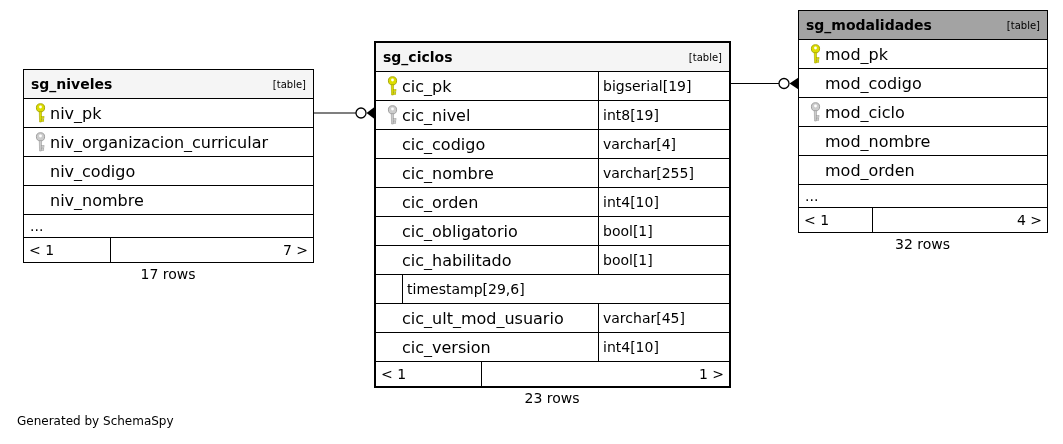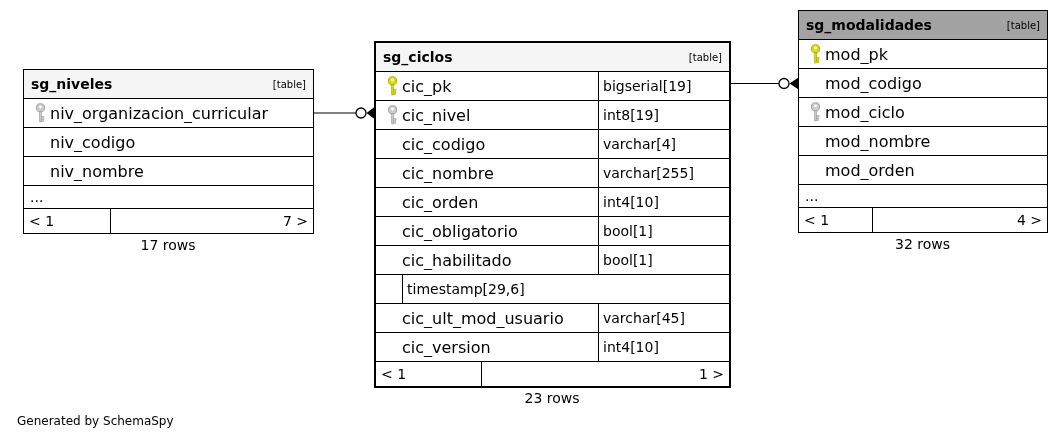--- a/index.html
+++ b/index.html
@@ -58,20 +58,32 @@
   </svg>
 
   <div class="tbl" id="t-niveles" style="border-color: rgb(0, 0, 0);">
       <div class="t-header" style="background: rgb(245, 245, 245);">
         <span class="tname">sg_niveles</span>
         <span class="tbadge">[table]</span>
       </div>
       <div class="t-row">
         <span class="key-cell">
           <svg width="11" height="20" viewBox="0 0 11 20">
+            <circle cx="5.5" cy="4.8" r="4.1" fill="#dddd00" stroke="#a3a300" stroke-width="0.9"></circle>
+            <circle cx="5.5" cy="4" r="1.4" fill="#ffffff"></circle>
+            <path d="M4.3,8.6 L6.6,8.6 L6.3,19 L4.6,19 Z" fill="#dddd00" stroke="#a3a300" stroke-width="0.6"></path>
+            <rect x="6.4" y="13.6" width="2.6" height="1.8" fill="#dddd00" stroke="#a3a300" stroke-width="0.5"></rect>
+            <rect x="6.4" y="16.6" width="2.4" height="1.8" fill="#dddd00" stroke="#a3a300" stroke-width="0.5"></rect>
+          </svg>
+        </span>
+        <span class="col-name">niv_pk</span>
+      </div>
+      <div class="t-row">
+        <span class="key-cell">
+          <svg width="11" height="20" viewBox="0 0 11 20">
             <circle cx="5.5" cy="4.8" r="4.1" fill="#cccccc" stroke="#999999" stroke-width="0.9"></circle>
             <circle cx="5.5" cy="4" r="1.4" fill="#ffffff"></circle>
             <path d="M4.3,8.6 L6.6,8.6 L6.3,19 L4.6,19 Z" fill="#cccccc" stroke="#999999" stroke-width="0.6"></path>
             <rect x="6.4" y="13.6" width="2.6" height="1.8" fill="#cccccc" stroke="#999999" stroke-width="0.5"></rect>
             <rect x="6.4" y="16.6" width="2.4" height="1.8" fill="#cccccc" stroke="#999999" stroke-width="0.5"></rect>
           </svg>
         </span>
         <span class="col-name">niv_organizacion_curricular</span>
       </div>
       <div class="t-row">

